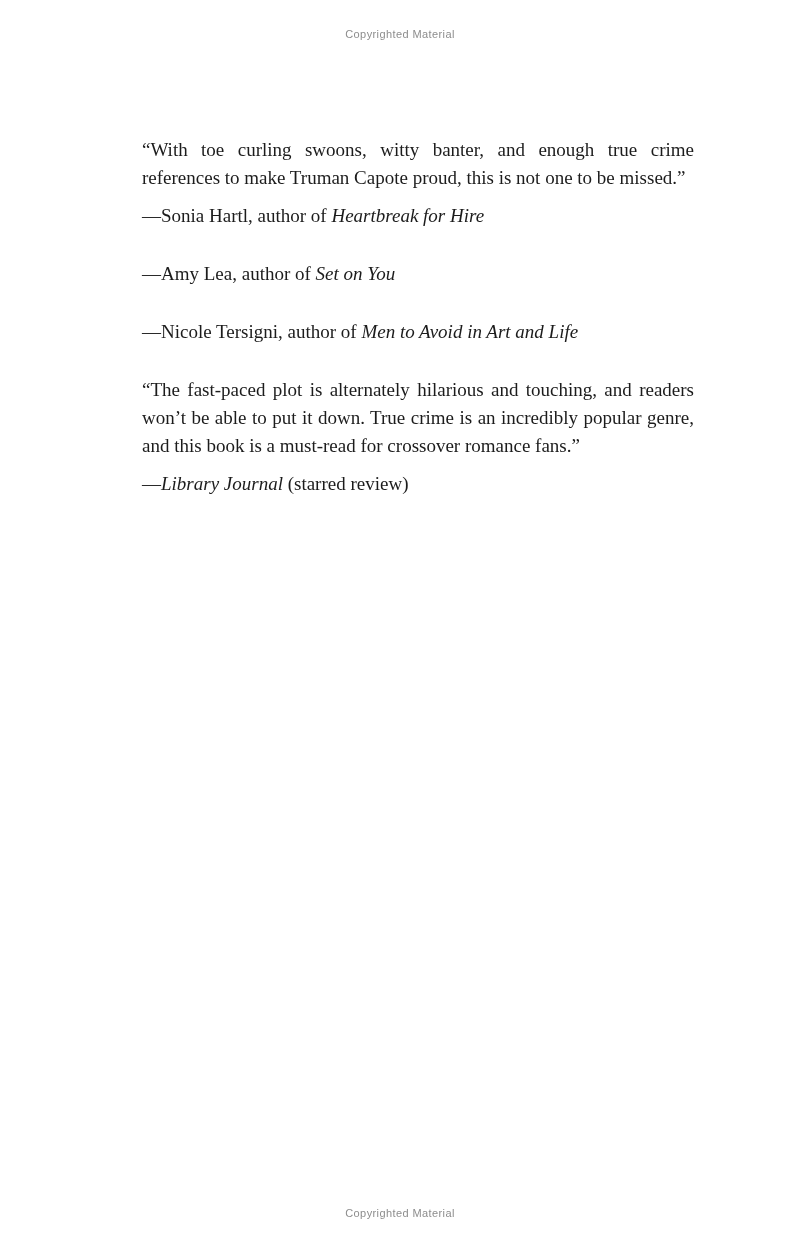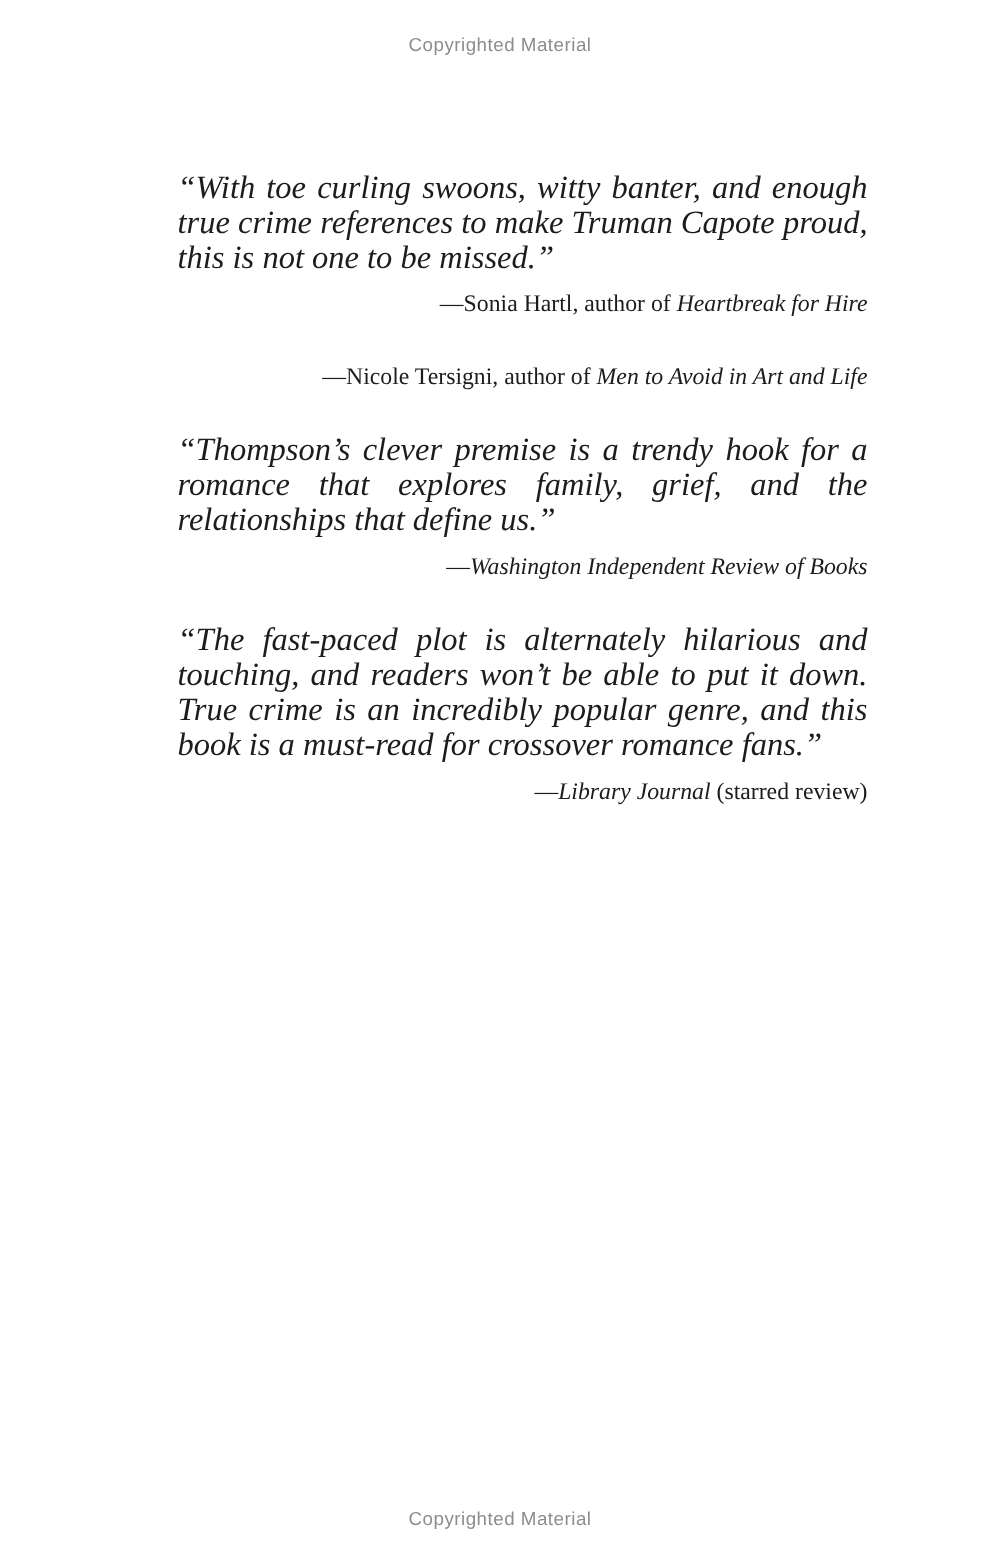--- a/index.html
+++ b/index.html
@@ -14,49 +14,47 @@
     font-family: "Liberation Serif", serif;
     color: #1c1c1c;
     overflow: hidden;
   }
   .copyright-notice {
     position: absolute;
     left: 0;
     width: 100%;
     text-align: center;
     font-family: "Liberation Sans", sans-serif;
-    font-size: 15px;
+    font-size: 11px;
     letter-spacing: 0.4px;
     color: #8d8d8d;
   }
   .copyright-top { top: 28px; }
   .copyright-bottom { top: 1207px; }
 
   .content {
     position: absolute;
     top: 136px;
     left: 142px;
     width: 552px;
   }
   .quote {
     margin: 0 0 30px 0;
   }
   .quote-text {
     margin: 0;
-    font-size: 26px;
+    font-size: 19px;
     line-height: 28px;
     text-align: justify;
     text-justify: inter-word;
-    font-style: italic;
   }
   .attribution {
     margin: 10px 0 0 0;
     font-size: 19px;
     line-height: 28px;
-    text-align: right;
   }
   .attribution.inline {
     margin-top: -28px; 
   }
   .attribution i {
     font-style: italic;
   }
 </style>
 </head>
 <body>
@@ -66,34 +64,31 @@
 <div class="content">
 
   <article class="quote">
     <p class="quote-text">“With toe curling swoons, witty banter, and enough true crime references to make Truman Capote proud, this is not one to be missed.”</p>
     <p class="attribution">
       <span>—Sonia Hartl, author of </span><i>Heartbreak for Hire</i><span></span>
     </p>
   </article>
 
   <article class="quote">
+    <p class="attribution">
+      <span>—Amy Lea, author of </span><i>Set on You</i><span></span>
+    </p>
   </article>
 
   <article class="quote">
     <p class="attribution">
       <span>—Nicole Tersigni, author of </span><i>Men to Avoid in Art and Life</i><span></span>
     </p>
   </article>
 
-  <article class="quote">
-    <p class="quote-text">“Thompson’s clever premise is a trendy hook for a romance that explores family, grief, and the relationships that define us.”</p>
-    <p class="attribution">
-      <span>—</span><i>Washington Independent Review of Books</i><span></span>
-    </p>
-  </article>
 
   <article class="quote">
     <p class="quote-text">“The fast-paced plot is alternately hilarious and touching, and readers won’t be able to put it down. True crime is an incredibly popular genre, and this book is a must-read for crossover romance fans.”</p>
     <p class="attribution">
       <span>—</span><i>Library Journal</i><span> (starred review)</span>
     </p>
   </article>
 
 
 </div>

